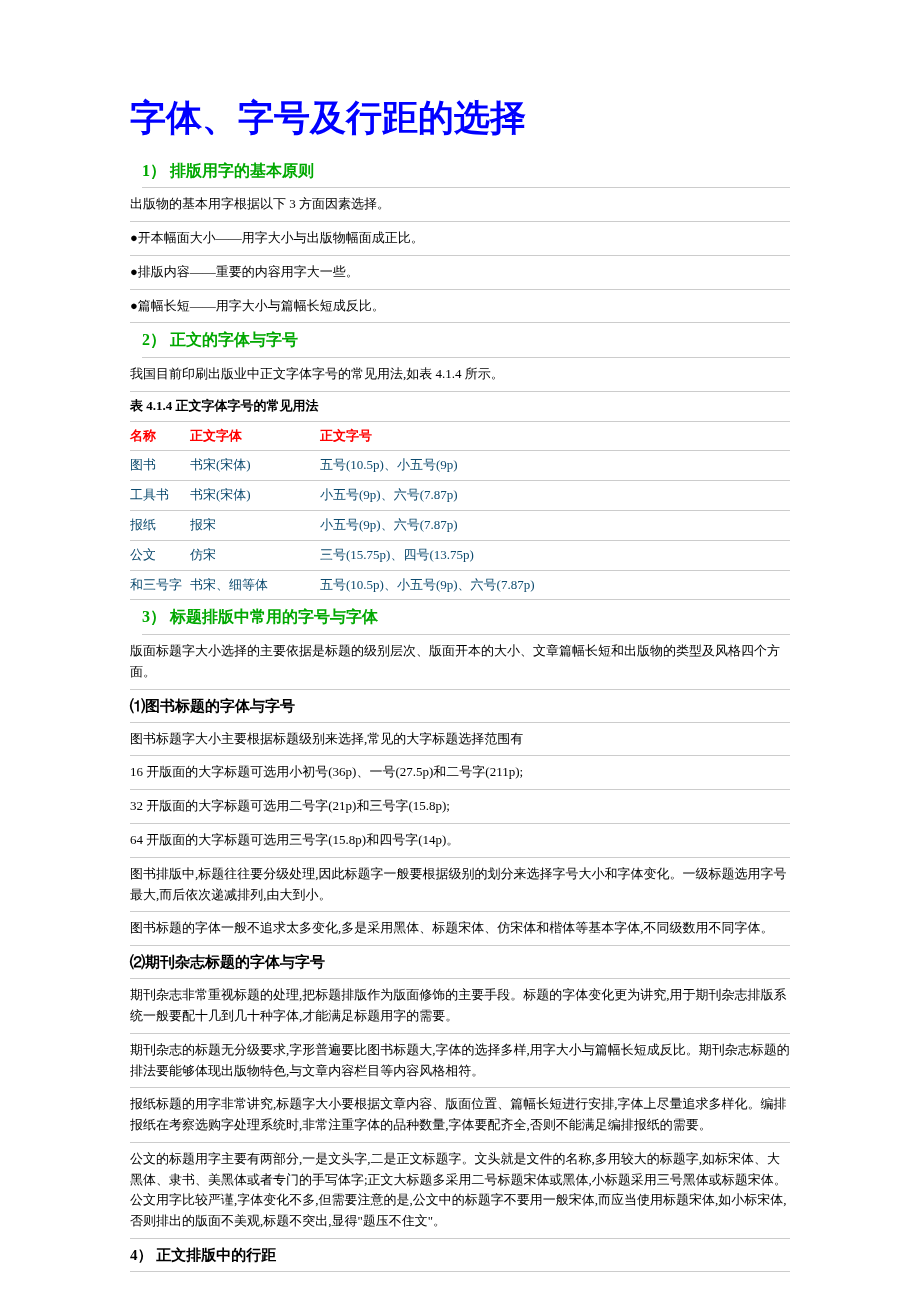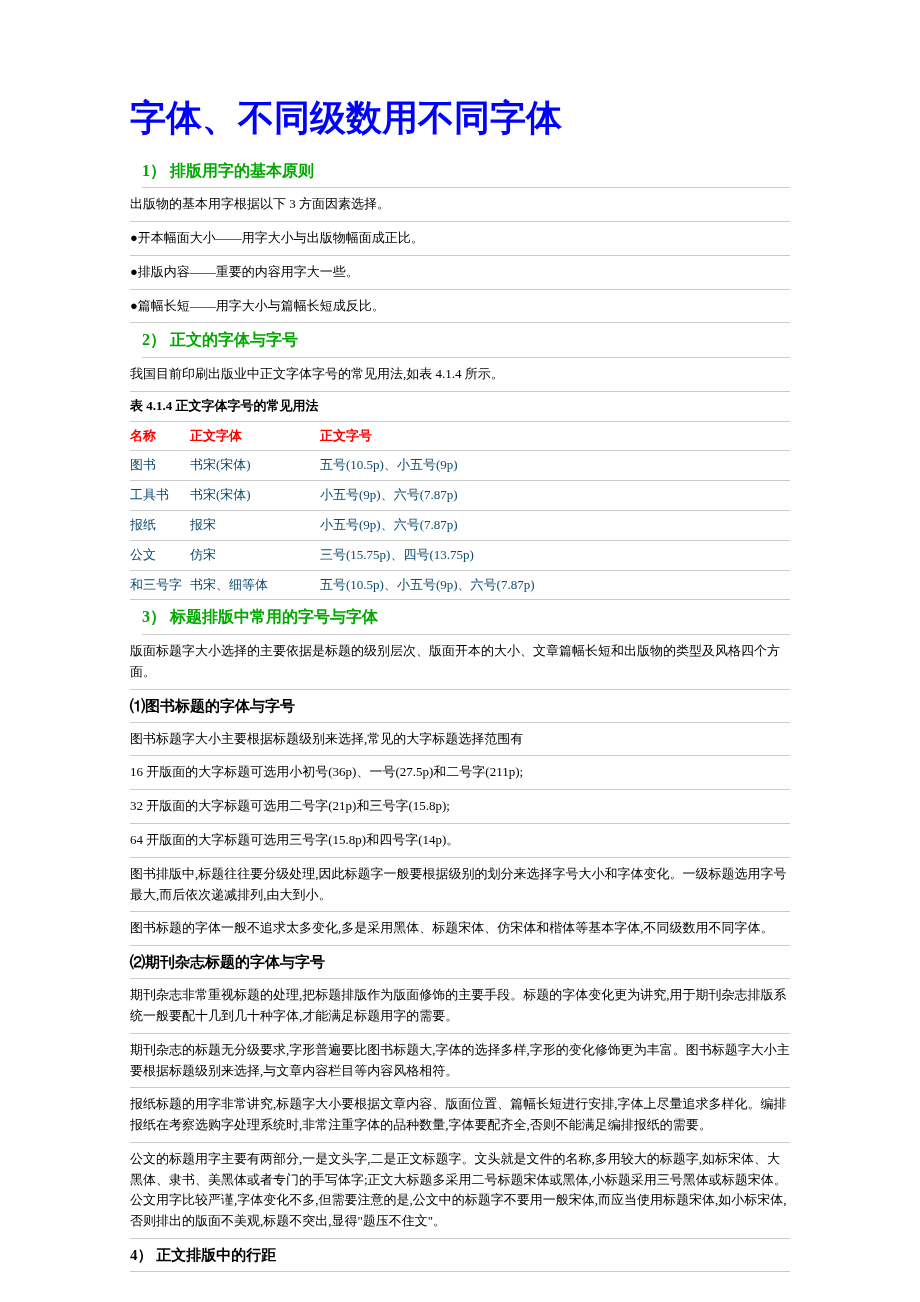--- a/index.html
+++ b/index.html
@@ -74,21 +74,21 @@
     }
     .col-name { width: 60px; }
     .col-font { width: 130px; }
     .col-size { }
   </style>
 </head>
 <body>
 
 <div class="page">
 
-  <div class="title">字体、不同级数用不同字体</div>
+  <div class="title">字体、字号及行距的选择</div>
 
   <div class="h-green">1） 排版用字的基本原则</div>
   <div class="para">出版物的基本用字根据以下 3 方面因素选择。</div>
   <div class="para">●开本幅面大小——用字大小与出版物幅面成正比。</div>
   <div class="para">●排版内容——重要的内容用字大一些。</div>
   <div class="para">●篇幅长短——用字大小与篇幅长短成反比。</div>
 
   <div class="h-green">2） 正文的字体与字号</div>
   <div class="para">我国目前印刷出版业中正文字体字号的常见用法,如表 4.1.4 所示。</div>
   <div class="table-caption">表 4.1.4 正文字体字号的常见用法</div>
@@ -134,20 +134,20 @@
   <div class="h-black">⑴图书标题的字体与字号</div>
   <div class="para">图书标题字大小主要根据标题级别来选择,常见的大字标题选择范围有</div>
   <div class="para">16 开版面的大字标题可选用小初号(36p)、一号(27.5p)和二号字(211p);</div>
   <div class="para">32 开版面的大字标题可选用二号字(21p)和三号字(15.8p);</div>
   <div class="para">64 开版面的大字标题可选用三号字(15.8p)和四号字(14p)。</div>
   <div class="para">图书排版中,标题往往要分级处理,因此标题字一般要根据级别的划分来选择字号大小和字体变化。一级标题选用字号最大,而后依次递减排列,由大到小。</div>
   <div class="para">图书标题的字体一般不追求太多变化,多是采用黑体、标题宋体、仿宋体和楷体等基本字体,不同级数用不同字体。</div>
 
   <div class="h-black">⑵期刊杂志标题的字体与字号</div>
   <div class="para">期刊杂志非常重视标题的处理,把标题排版作为版面修饰的主要手段。标题的字体变化更为讲究,用于期刊杂志排版系统一般要配十几到几十种字体,才能满足标题用字的需要。</div>
-  <div class="para">期刊杂志的标题无分级要求,字形普遍要比图书标题大,字体的选择多样,字形的变化修饰更为丰富。图书标题字大小主要根据标题级别来选择,与文章内容栏目等内容风格相符。</div>
+  <div class="para">期刊杂志的标题无分级要求,字形普遍要比图书标题大,字体的选择多样,用字大小与篇幅长短成反比。期刊杂志标题的排法要能够体现出版物特色,与文章内容栏目等内容风格相符。</div>
 
   <div class="para">报纸标题的用字非常讲究,标题字大小要根据文章内容、版面位置、篇幅长短进行安排,字体上尽量追求多样化。编排报纸在考察选购字处理系统时,非常注重字体的品种数量,字体要配齐全,否则不能满足编排报纸的需要。</div>
   <div class="para">公文的标题用字主要有两部分,一是文头字,二是正文标题字。文头就是文件的名称,多用较大的标题字,如标宋体、大黑体、隶书、美黑体或者专门的手写体字;正文大标题多采用二号标题宋体或黑体,小标题采用三号黑体或标题宋体。公文用字比较严谨,字体变化不多,但需要注意的是,公文中的标题字不要用一般宋体,而应当使用标题宋体,如小标宋体,否则排出的版面不美观,标题不突出,显得"题压不住文"。</div>
 
   <div class="h-black">4） 正文排版中的行距</div>
 
 </div>
 
 </body></html>

